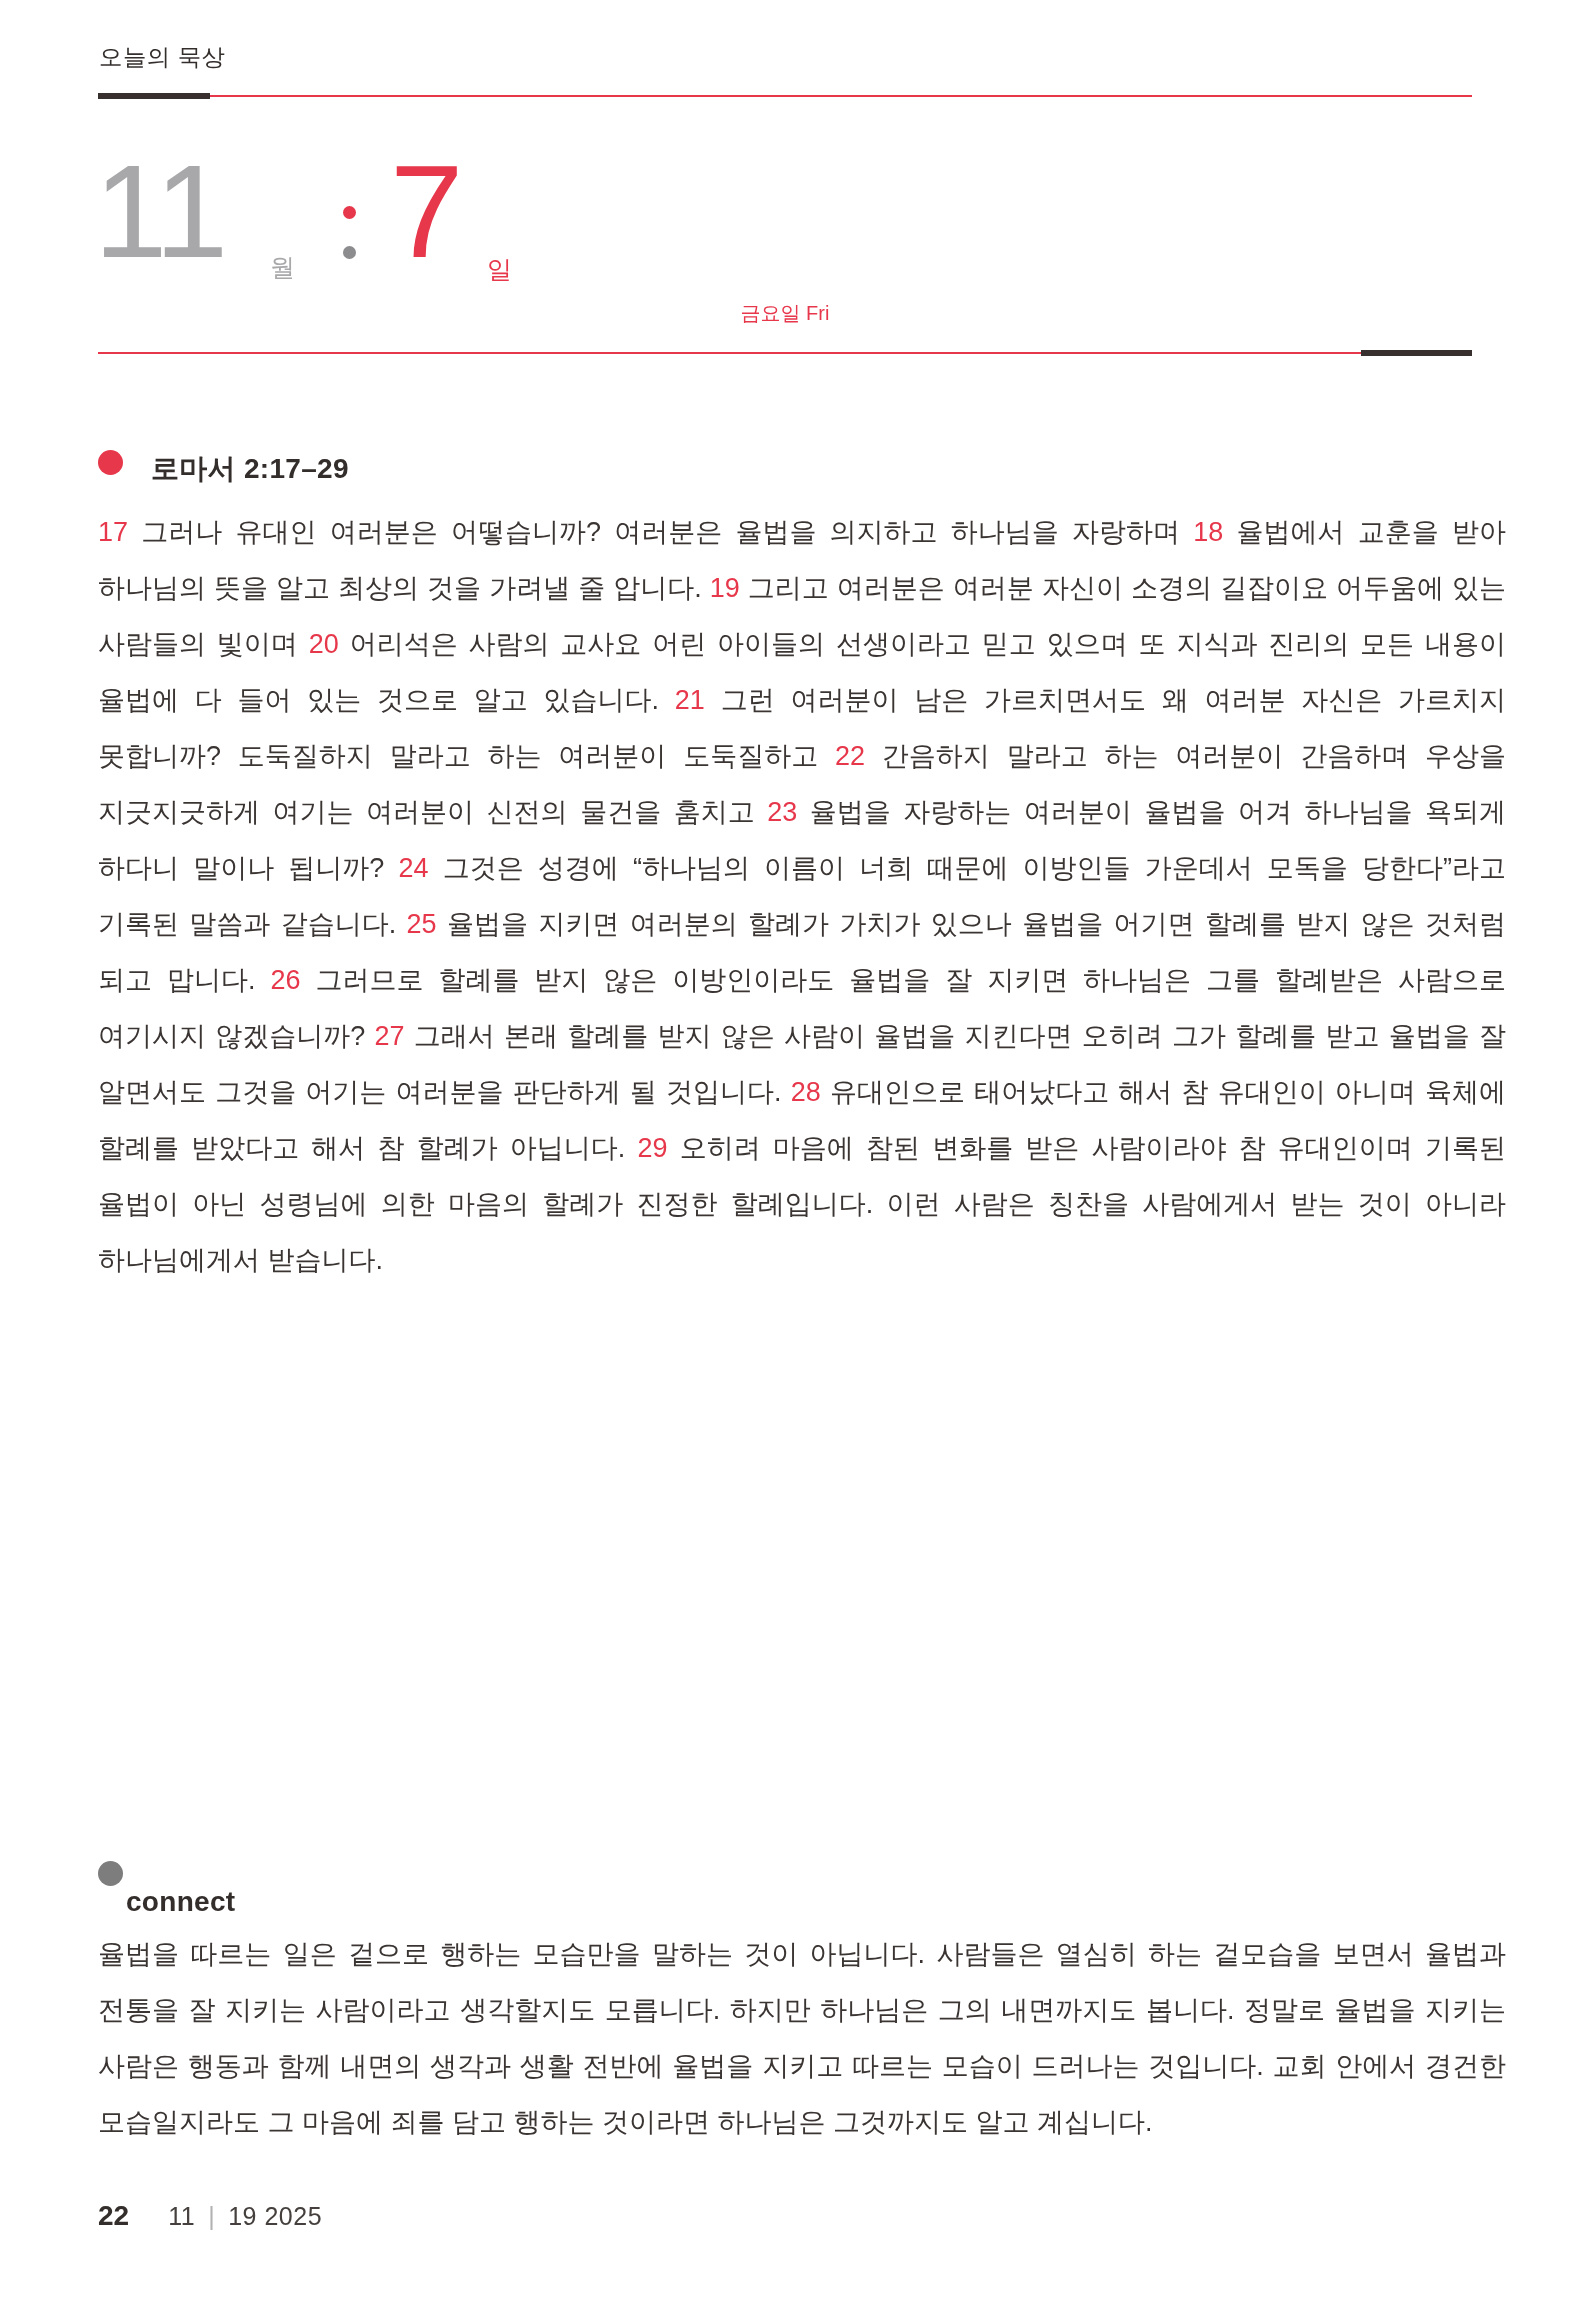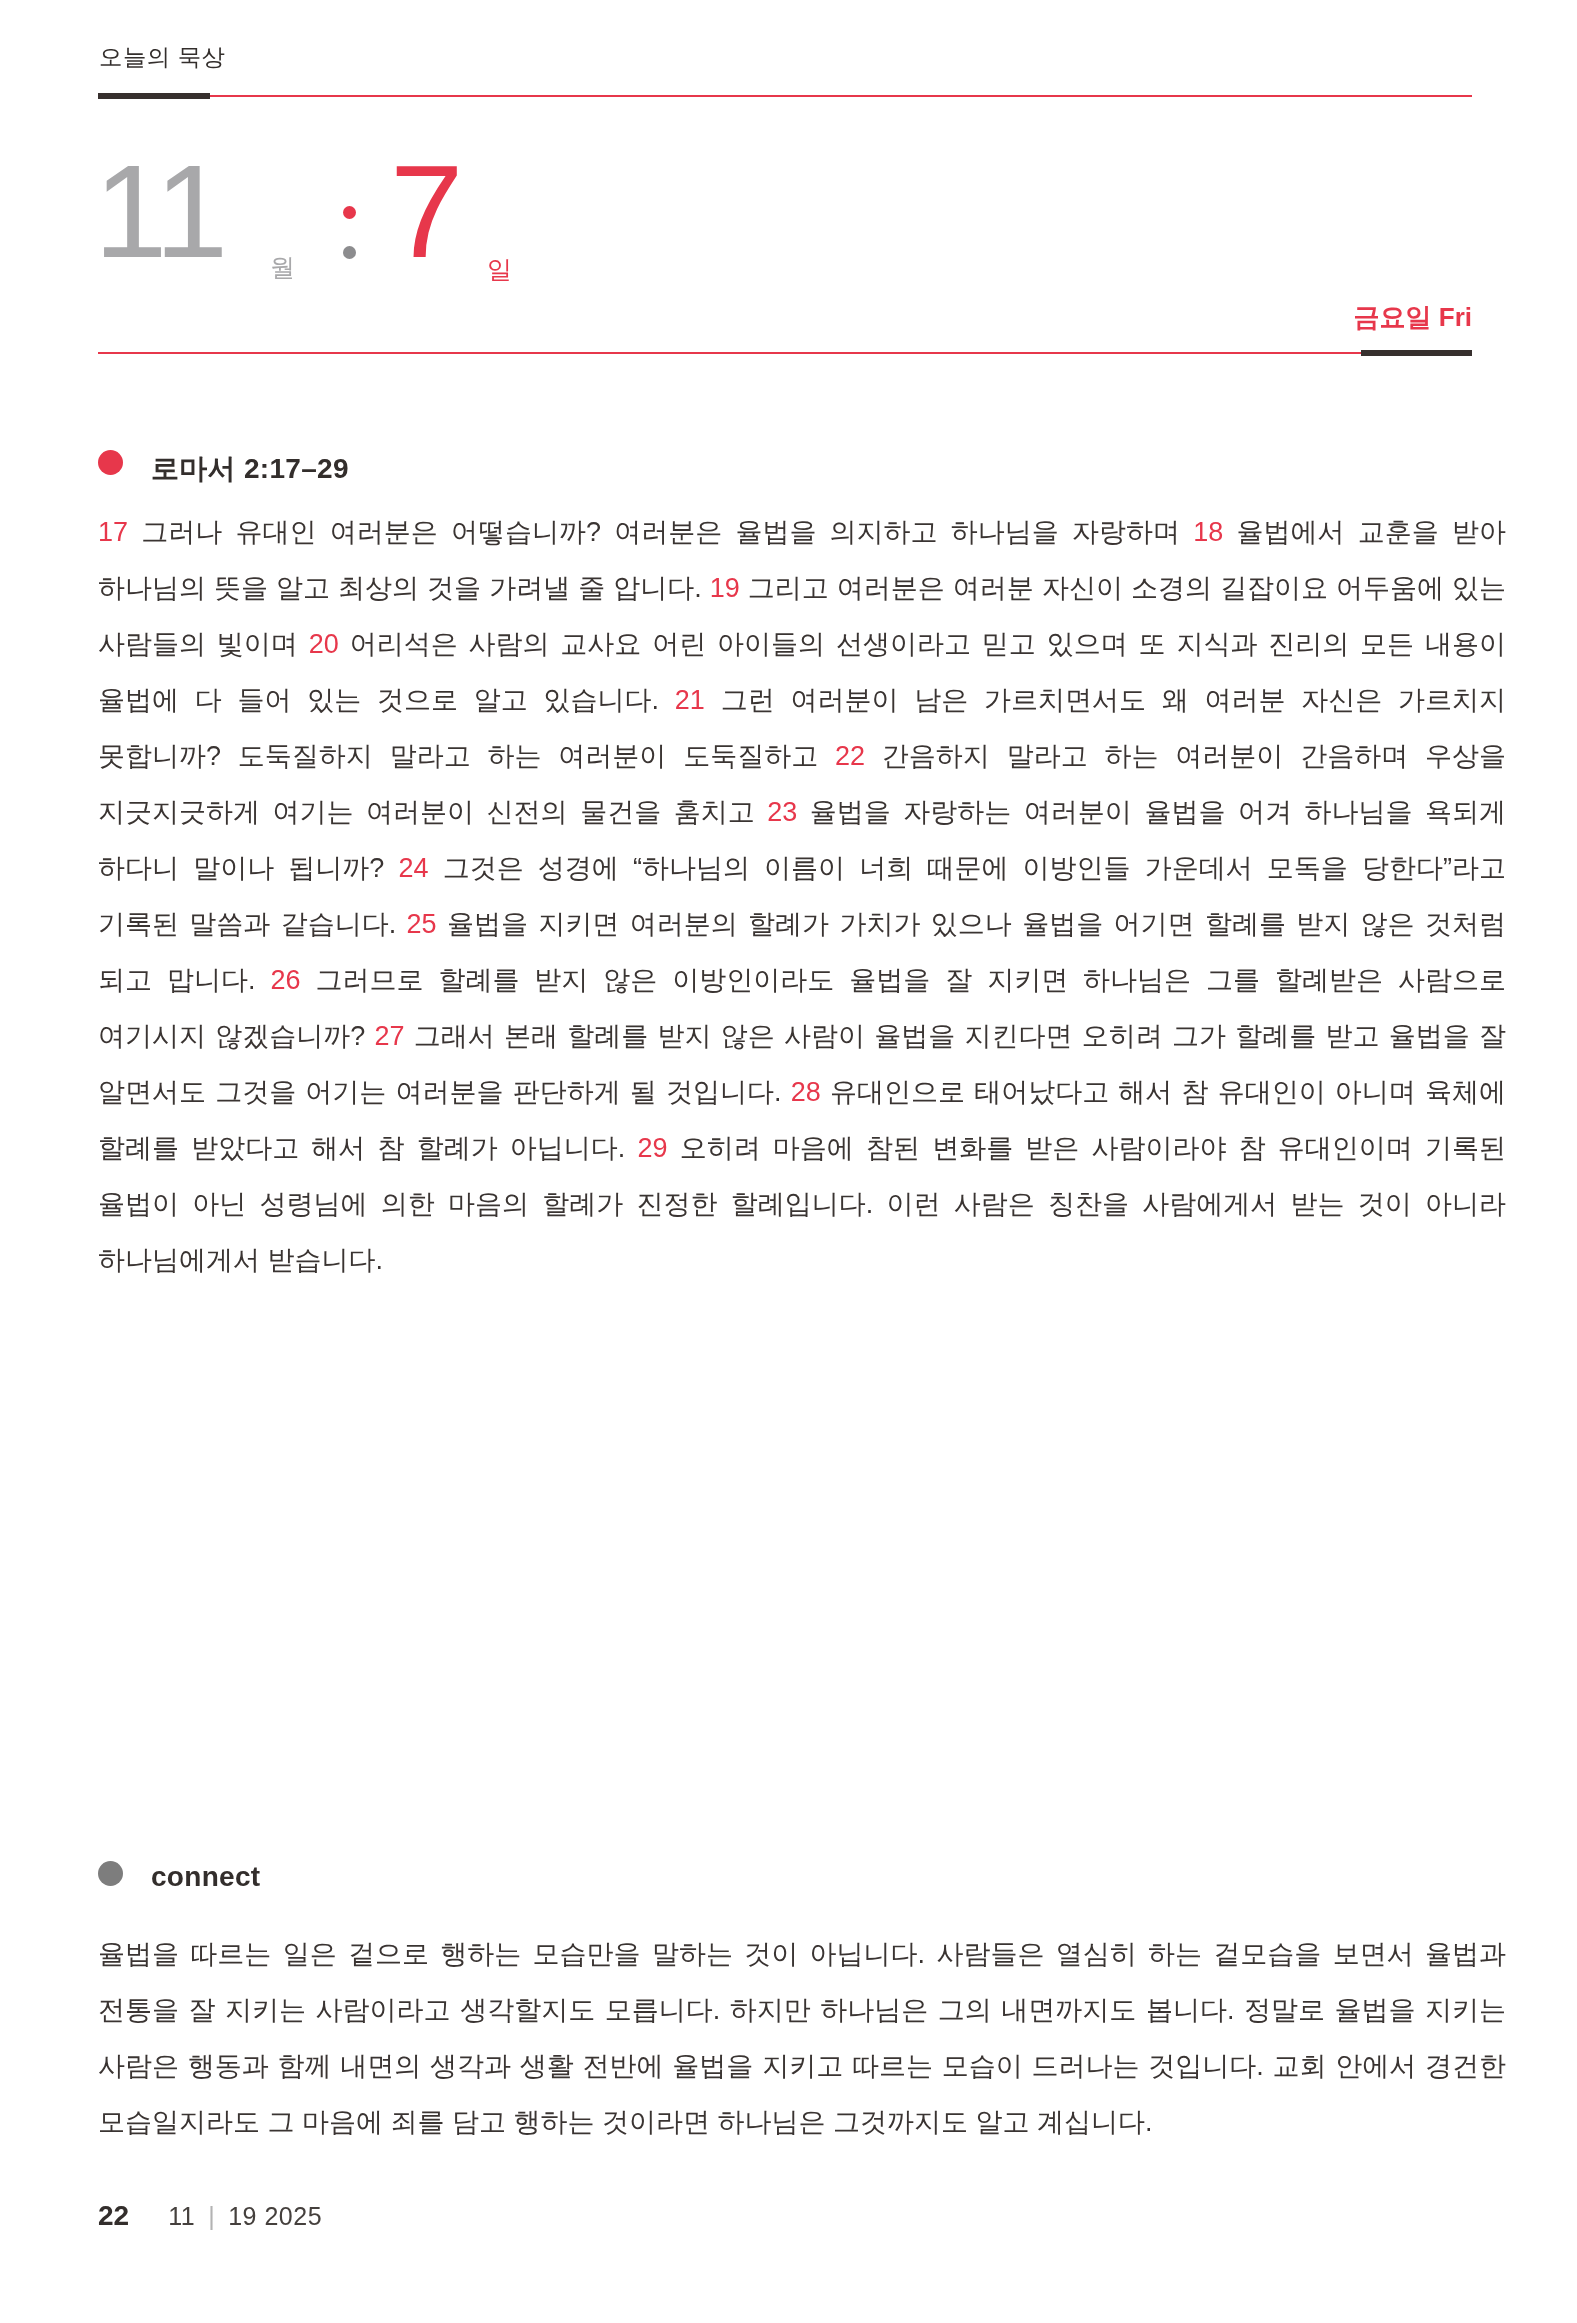--- a/index.html
+++ b/index.html
@@ -42,26 +42,26 @@
   .colon .dot{position:absolute;left:0;width:13px;height:13px;border-radius:50%;}
   .colon .dot-red{top:0;background:var(--red);}
   .colon .dot-gray{top:40px;background:var(--gray-dot);}
   .day-num{
     position:absolute;left:390px;top:146px;
     font-size:132px;line-height:1;font-weight:500;color:var(--red);
   }
   .day-label{position:absolute;left:487px;top:253px;font-size:25px;color:var(--red);}
   .weekday{
     position:absolute;left:98px;top:300px;width:1374px;
-    text-align:right;font-size:26px;font-weight:700;color:var(--red);
+    text-align:center;font-size:20px;font-weight:400;color:var(--red);
   }
   
   .section-head{position:absolute;left:98px;display:flex;align-items:flex-start;}
   .scripture-head{top:450px;}
-  .connect-head{top:1861px;}
+  .connect-head{top:1861px;flex-direction:column;}
   .bullet{width:25px;height:25px;border-radius:50%;display:inline-block;}
   .bullet-red{background:var(--red);}
   .bullet-gray{background:#7d7d7d;}
   .section-title{
     margin-left:28px;font-size:28px;font-weight:700;color:var(--ink-dark);letter-spacing:0.3px;
   }
   
   .passage{
     position:absolute;left:98px;top:504px;width:1408px;
     font-size:27px;line-height:56px;color:var(--ink);

